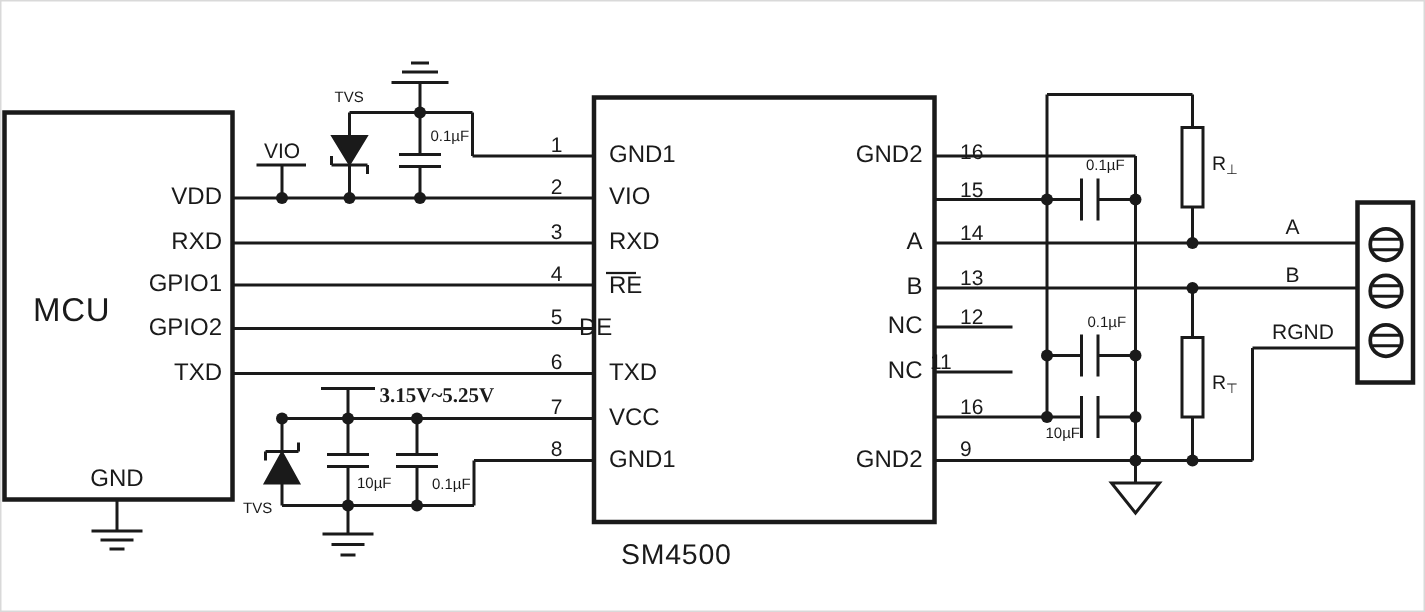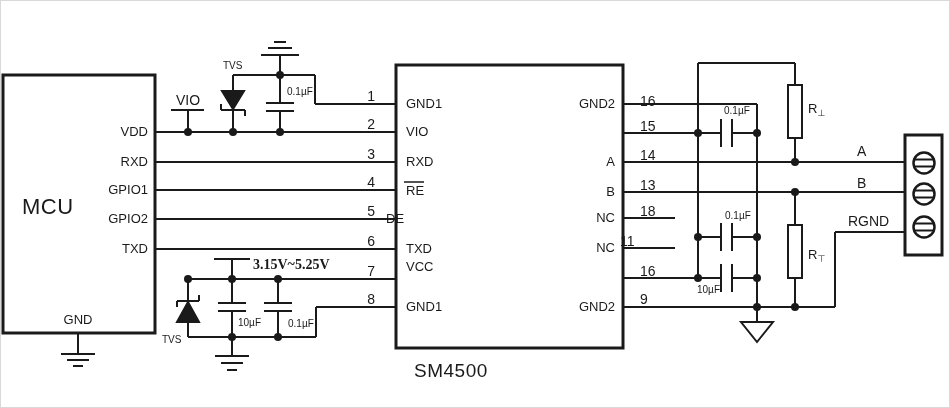--- a/index.html
+++ b/index.html
@@ -3,21 +3,21 @@
 <meta charset="utf-8">
 <style>
   * { margin:0; padding:0; box-sizing:border-box; }
   body { background:#e8e8e8; font-family:"Liberation Sans","DejaVu Sans",sans-serif; }
   .screen {
     position:relative; width:950px; height:408px; background:#ffffff;
     overflow:hidden; box-shadow: inset 0 0 0 1px #d9d9d9;
     color:#1a1a1a;
   }
   .lab { position:absolute; white-space:nowrap; color:#1a1a1a; }
-  .pinlab  { font-size:13px; line-height:14px; height:14px; }
+  .pinlab  { font-size:16px; line-height:14px; height:14px; }
   .pinnum  { font-size:14px; line-height:14px; height:14px; }
   .ra { text-align:right; }
   .ctr { text-align:center; }
   .mcu-title { font-size:22px; letter-spacing:0.5px; }
   .chip-title { font-size:19px; letter-spacing:0.5px; }
   .small { font-size:10px; line-height:11px; }
   .mid { font-size:14px; line-height:15px; }
   .bold { font-weight:bold;font-family:Liberation Serif, serif; }
   .rlab { font-size:13px; line-height:14px; }
   .rlab .sub { font-size:9px; vertical-align:-3px; }
@@ -163,21 +163,21 @@
   <div class="lab pinlab ctr" style="left:40px; top:313px; width:76px;">GND</div>
 
   <div class="lab chip-title" style="left:414px; top:360px;">SM4500</div>
 
   <div class="lab pinlab" style="left:406px; top:97px;">GND1</div>
   <div class="lab pinlab" style="left:406px; top:125px;">VIO</div>
   <div class="lab pinlab" style="left:406px; top:155px;">RXD</div>
   <div class="lab pinlab" style="left:406px; top:184px;">RE</div>
   <div class="lab pinlab" style="left:386px; top:212px;">DE</div>
   <div class="lab pinlab" style="left:406px; top:242px;">TXD</div>
-  <div class="lab pinlab" style="left:406px; top:260px;">VCC</div>
+  <div class="lab pinlab" style="left:406px; top:272px;">VCC</div>
   <div class="lab pinlab" style="left:406px; top:300px;">GND1</div>
 
   <div class="lab pinnum ra" style="left:330px; top:89px;  width:45px;">1</div>
   <div class="lab pinnum ra" style="left:330px; top:117px; width:45px;">2</div>
   <div class="lab pinnum ra" style="left:330px; top:147px; width:45px;">3</div>
   <div class="lab pinnum ra" style="left:330px; top:175px; width:45px;">4</div>
   <div class="lab pinnum ra" style="left:330px; top:204px; width:45px;">5</div>
   <div class="lab pinnum ra" style="left:330px; top:234px; width:45px;">6</div>
   <div class="lab pinnum ra" style="left:330px; top:264px; width:45px;">7</div>
   <div class="lab pinnum ra" style="left:330px; top:292px; width:45px;">8</div>
@@ -186,21 +186,21 @@
   <div class="lab pinlab ra" style="left:500px; top:155px; width:115px;">A</div>
   <div class="lab pinlab ra" style="left:500px; top:185px; width:115px;">B</div>
   <div class="lab pinlab ra" style="left:500px; top:211px; width:115px;">NC</div>
   <div class="lab pinlab ra" style="left:500px; top:241px; width:115px;">NC</div>
   <div class="lab pinlab ra" style="left:500px; top:300px; width:115px;">GND2</div>
 
   <div class="lab pinnum" style="left:640px; top:94px;">16</div>
   <div class="lab pinnum" style="left:640px; top:119px;">15</div>
   <div class="lab pinnum" style="left:640px; top:148px;">14</div>
   <div class="lab pinnum" style="left:640px; top:178px;">13</div>
-  <div class="lab pinnum" style="left:640px; top:204px;">18</div>
+  <div class="lab pinnum" style="left:640px; top:204px;">12</div>
   <div class="lab pinnum" style="left:620px; top:234px;">11</div>
   <div class="lab pinnum" style="left:640px; top:264px;">16</div>
   <div class="lab pinnum" style="left:640px; top:292px;">9</div>
 
   <div class="lab mid ctr" style="left:170px; top:93px; width:36px;">VIO</div>
   <div class="lab small" style="left:223px; top:60px;">TVS</div>
   <div class="lab small" style="left:287px; top:86px;">0.1µF</div>
   <div class="lab mid bold" style="left:253px; top:257px;">3.15V~5.25V</div>
   <div class="lab small" style="left:238px; top:317px;">10µF</div>
   <div class="lab small" style="left:288px; top:318px;">0.1µF</div>

